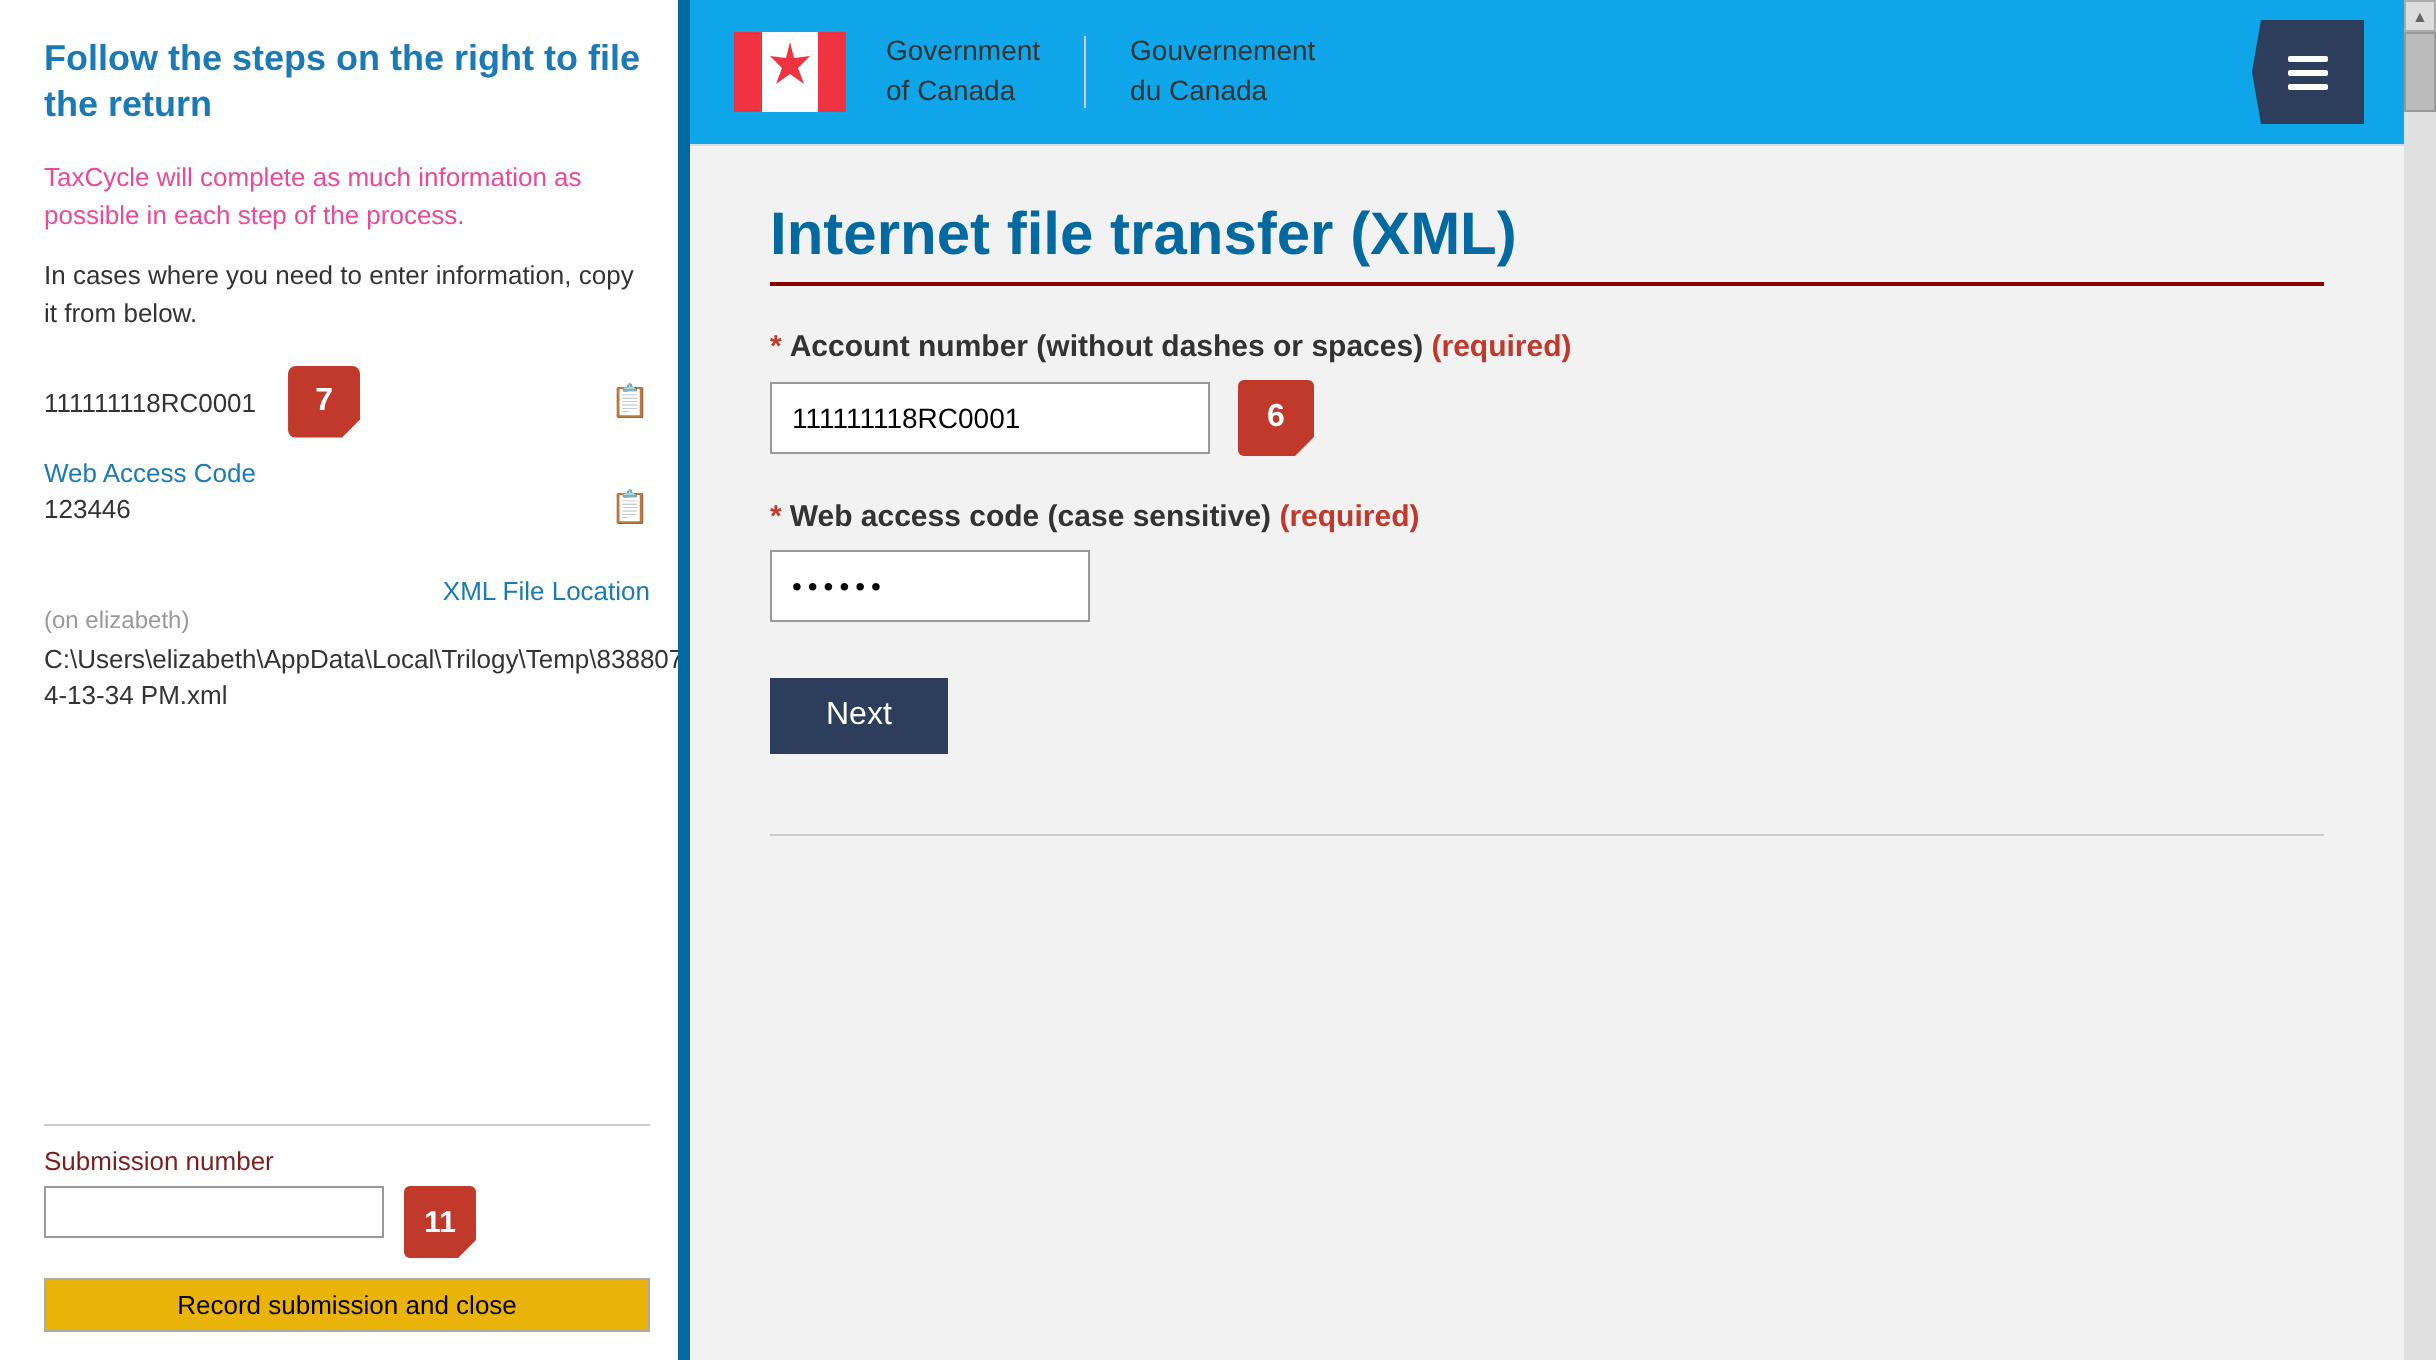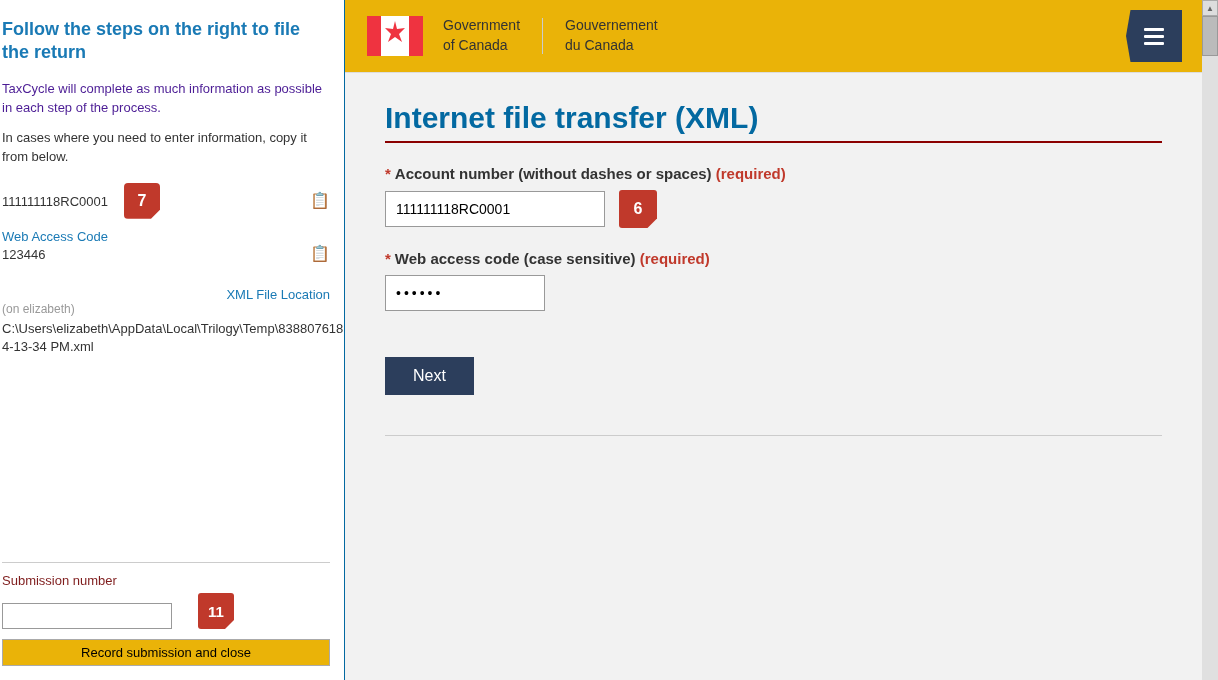--- a/index.html
+++ b/index.html
@@ -11,36 +11,36 @@
       width: 1218px;
       height: 680px;
       overflow: hidden;
     }
 
     
     .left-panel {
       width: 345px;
       min-width: 345px;
       background: #fff;
-      border-right: 1px solid #0369a1;
-      padding: 18px 14px 14px 2px;
+      border-right: 6px solid #0369a1;
+      padding: 18px 14px 14px 22px;
       display: flex;
       flex-direction: column;
       gap: 0;
       overflow: hidden;
     }
     .left-title {
       color: #1a7ab5;
       font-size: 18px;
       font-weight: bold;
       line-height: 1.3;
       margin-bottom: 14px;
     }
     .left-desc {
-      color: #4c1d95;
+      color: #ec4899;
       font-size: 13px;
       line-height: 1.5;
       margin-bottom: 10px;
     }
     .left-desc2 {
       color: #333;
       font-size: 13px;
       line-height: 1.5;
       margin-bottom: 16px;
     }
@@ -114,22 +114,22 @@
       border-top: 1px solid #ccc;
       padding-top: 10px;
     }
     .submission-label {
       color: #7f1d1d;
       font-size: 13px;
       margin-bottom: 5px;
     }
     .submission-row {
       display: flex;
-      align-items: flex-end;
-      gap: 26px;
+      align-items: flex-start;
+      gap: 10px;
     }
     .submission-input {
       border: 1px solid #999;
       height: 26px;
       width: 170px;
       padding: 0 4px;
       font-size: 13px;
     }
     .badge-11 {
       background: #c0392b;
@@ -159,21 +159,21 @@
     .right-panel {
       flex: 1;
       background: #f2f2f2;
       display: flex;
       flex-direction: column;
       overflow: hidden;
     }
 
     
     .gov-header {
-      background: #eab308;
+      background: #0ea5e9;
       display: flex;
       align-items: center;
       padding: 10px 20px;
       border-bottom: 1px solid #ddd;
       gap: 18px;
     }
     .canada-flag {
       width: 60px;
       height: 44px;
       display: flex;
@@ -293,21 +293,21 @@
       border-radius: 3px;
     }
 
     .next-btn {
       background: #2c3e5c;
       color: white;
       border: none;
       padding: 10px 28px;
       font-size: 16px;
       cursor: pointer;
-      margin-top: 24px;
+      margin-top: 6px;
     }
 
     .form-bottom-divider {
       border: none;
       border-top: 1px solid #ccc;
       margin-top: 40px;
     }
 
     
     .scrollbar {

